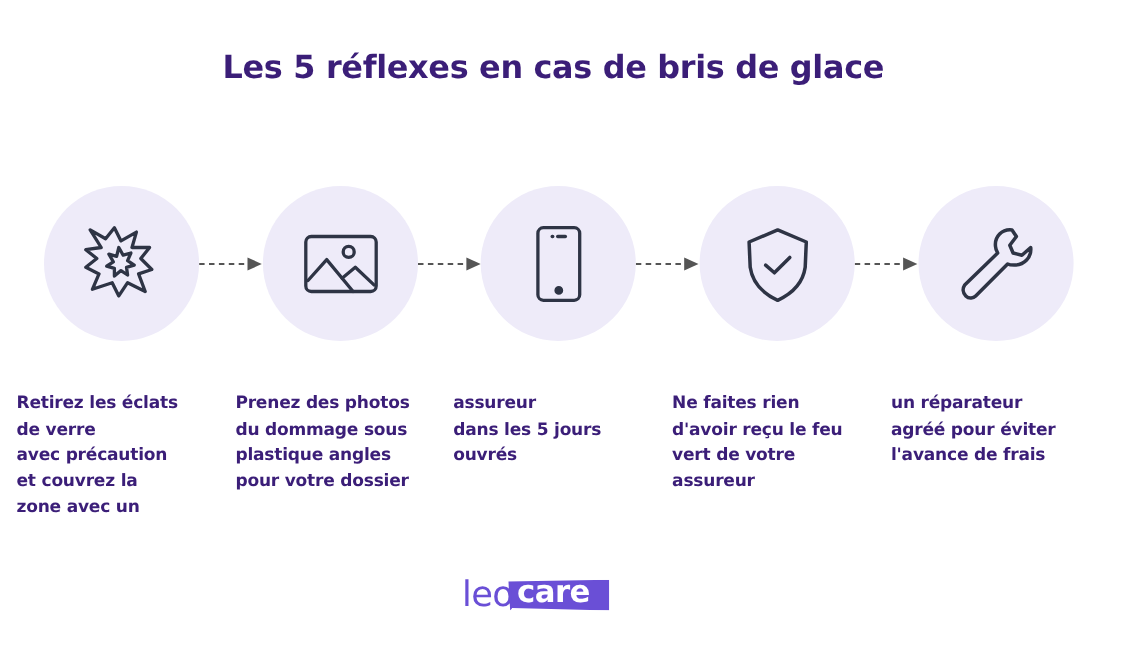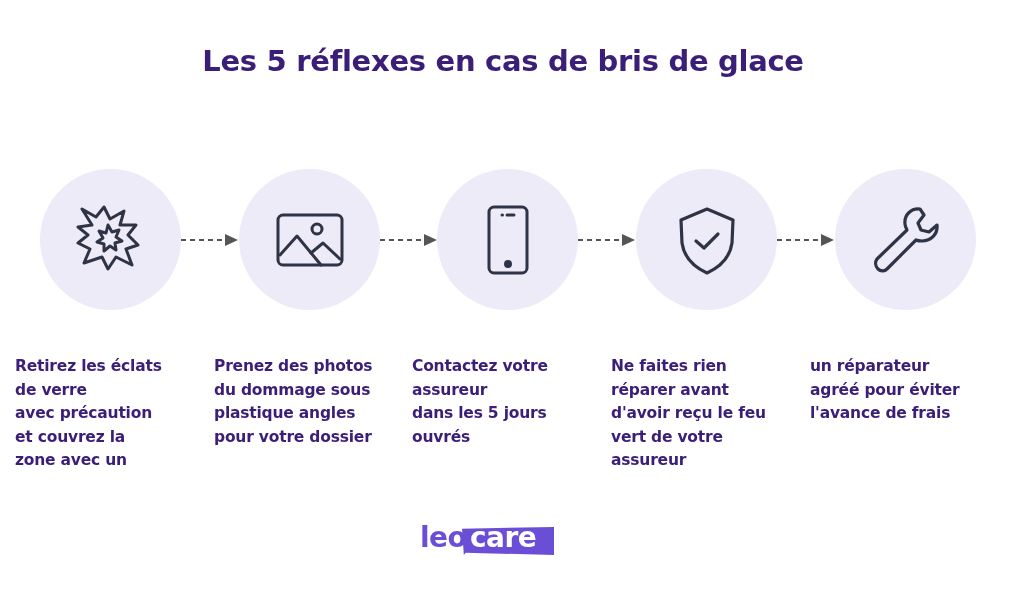--- a/index.html
+++ b/index.html
@@ -21,21 +21,21 @@
   .step-text {
     position: absolute; top: 355px; width: 190px; 
     font-size: 15.5px; font-weight: bold; color: #3b1e78; line-height: 23.5px;
     letter-spacing: -0.2px;
   }
   .step-text .line { display: block; white-space: nowrap; }
   .logo {
     position: absolute; left: 420px; top: 524px; height: 34px; width: 140px;
   }
   .logo-leo {
-    position: absolute; left: 0; top: -3px; font-size: 28px; font-weight: bold;
+    position: absolute; left: 0; top: -3px; font-size: 32px; font-weight: normal;
     color: #6a4fd6; letter-spacing: -0.5px;
   }
   .logo-box {
     position: absolute; left: 42px; top: 3px; width: 92px; height: 28px;
     background: #6a4fd6; clip-path: polygon(0 6%, 100% 0, 100% 100%, 4% 92%, 2% 100%);
   }
   .logo-care {
     position: absolute; left: 44px; top: -3px; font-size: 28px; font-weight: bold;
     color: #ffffff; letter-spacing: -0.5px;
   }
@@ -106,28 +106,26 @@
   <span class="line">et couvrez la</span>
   <span class="line">zone avec un</span>
 </div>
 <div class="step-text" style="left:214px">
   <span class="line">Prenez des photos</span>
   <span class="line">du dommage sous</span>
   <span class="line">plastique angles</span>
   <span class="line">pour votre dossier</span>
 </div>
 <div class="step-text" style="left:412px">
-  <span class="line">Contactez votre</span>
   <span class="line">assureur</span>
   <span class="line">dans les 5 jours</span>
   <span class="line">ouvrés</span>
 </div>
 <div class="step-text" style="left:611px">
   <span class="line">Ne faites rien</span>
-  <span class="line">réparer avant</span>
   <span class="line">d'avoir reçu le feu</span>
   <span class="line">vert de votre</span>
   <span class="line">assureur</span>
 </div>
 <div class="step-text" style="left:810px">
   <span class="line">un réparateur</span>
   <span class="line">agréé pour éviter</span>
   <span class="line">l'avance de frais</span>
 </div>
 

